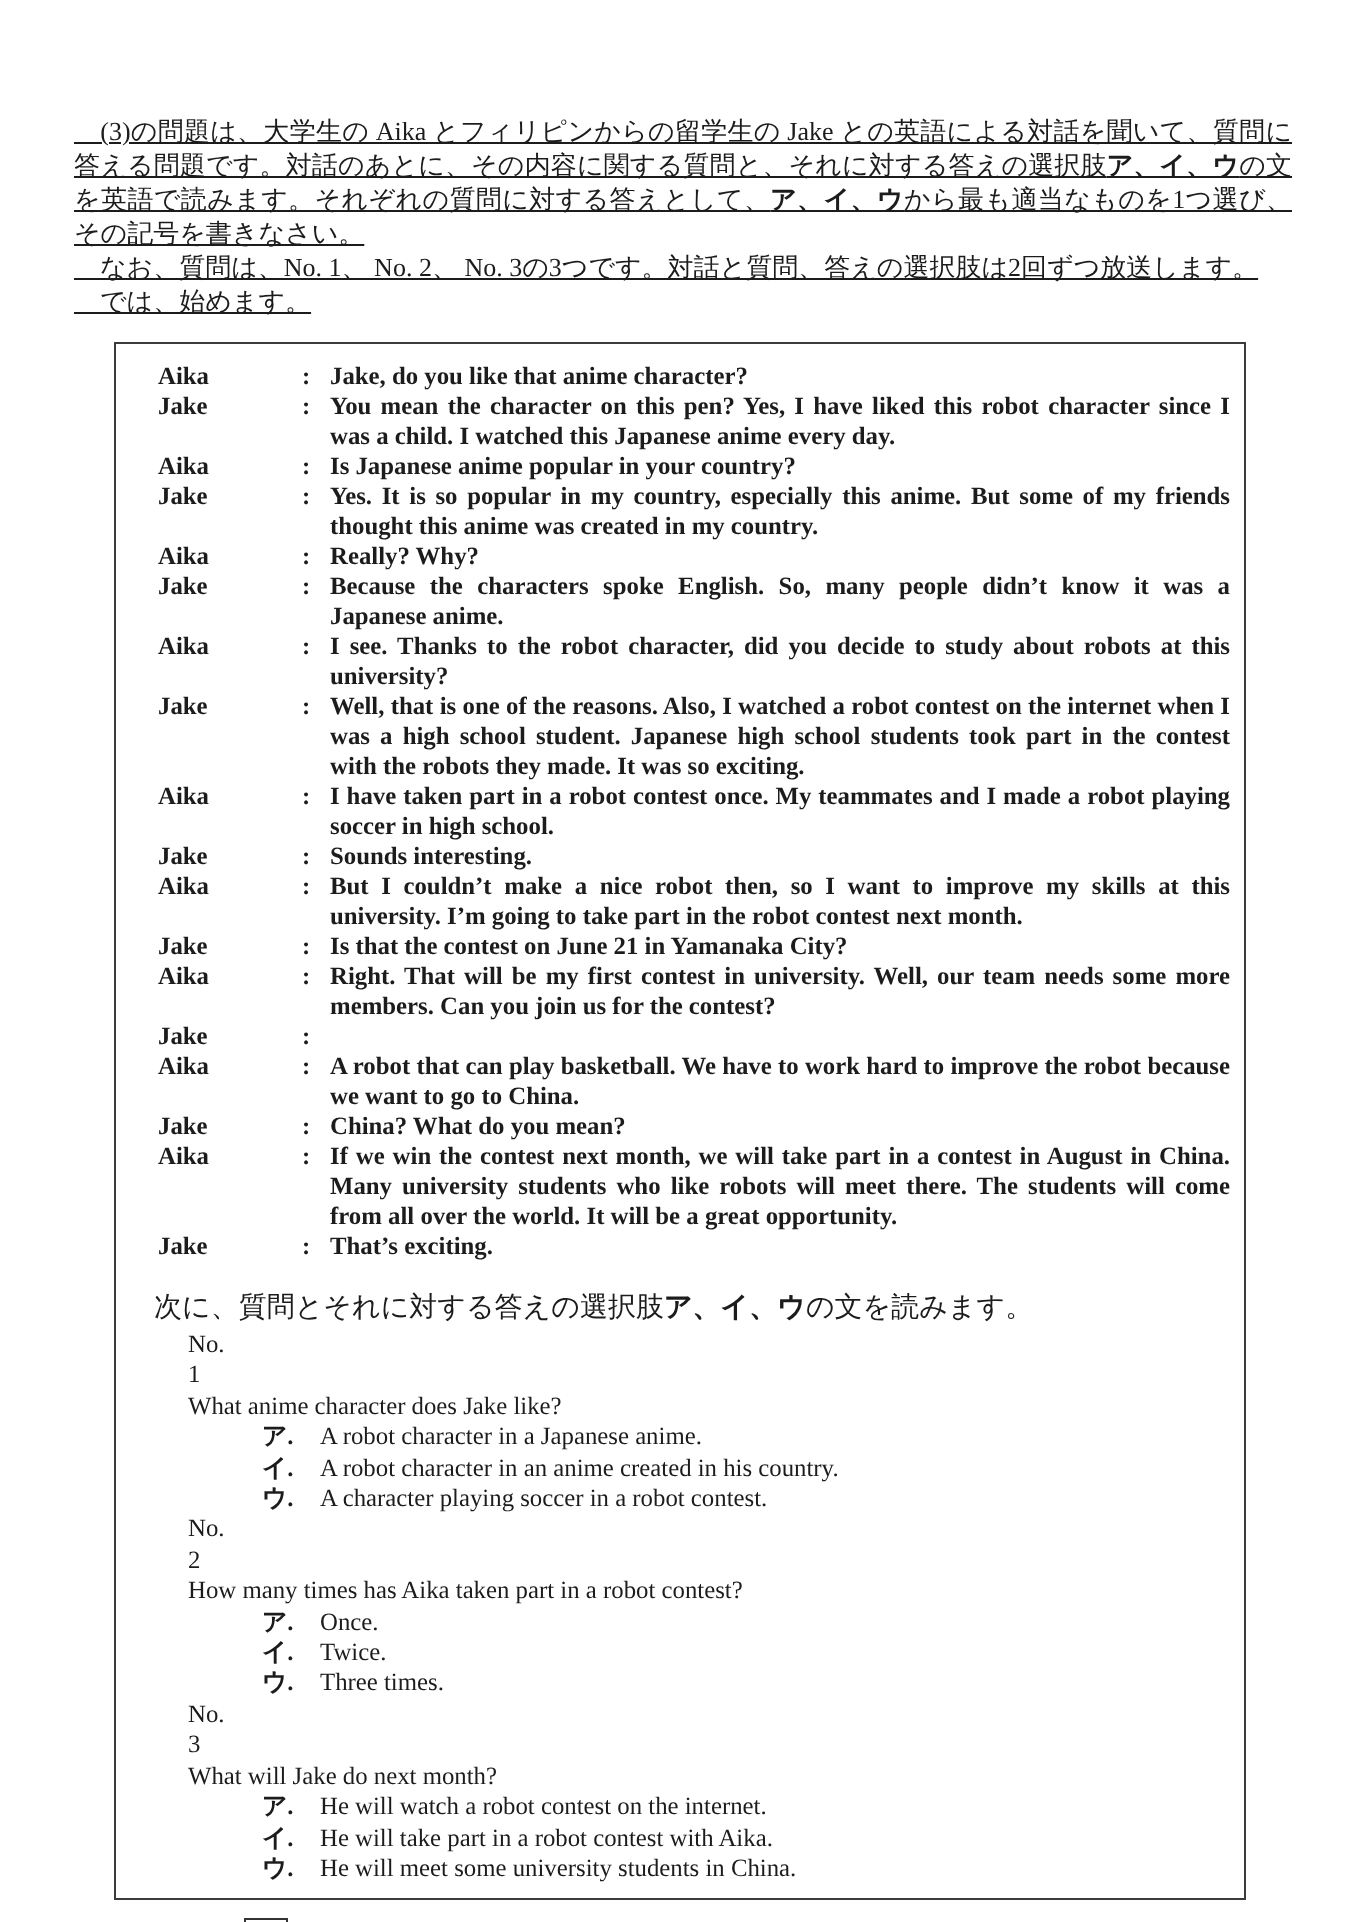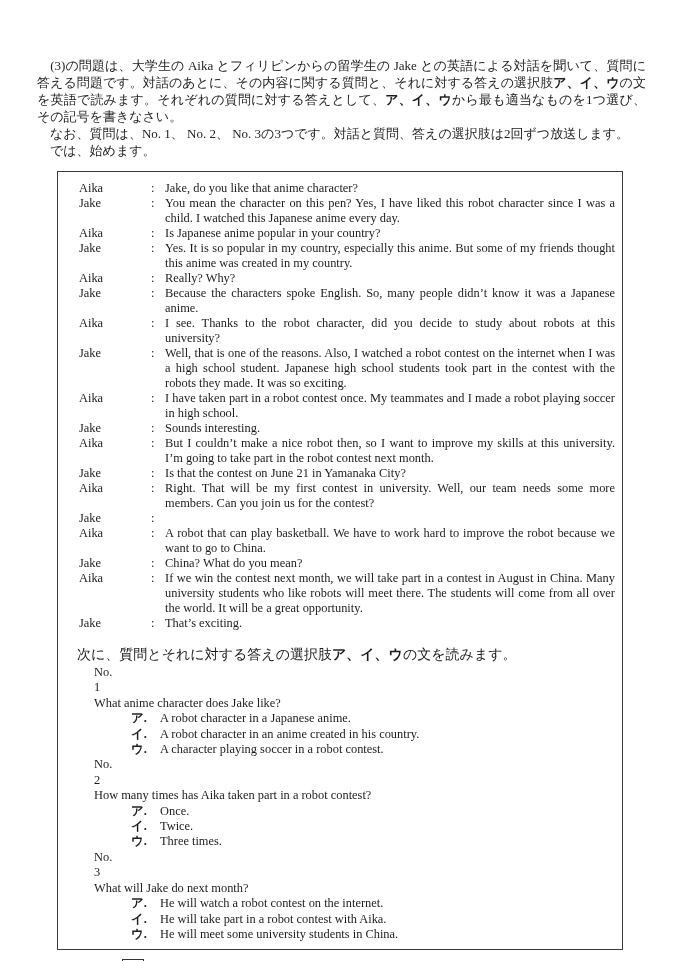--- a/index.html
+++ b/index.html
@@ -18,37 +18,39 @@
   .page {
     position: absolute;
     inset: 0;
   }
   
   .intro {
     margin: 57px 34px 0 37px;
     font-size: 13px;
     line-height: 17px;
     text-align: justify;
+    text-decoration: underline;
   }
   .intro p { margin: 0; }
   .b { font-weight: bold; }
   
   .box {
     box-sizing: border-box;
     margin: 12px 0 0 57px;
     width: 566px;
     border: 1px solid #3c3c3c;
     padding: 9px 7px 7px 19px;
     font-size: 12.4px;
     line-height: 15px;
   }
   .drow {
     display: grid;
     grid-template-columns: 72px 14px 1fr;
     margin-left: 2px;
+    font-weight: bold;
   }
   .spk { white-space: nowrap; }
   .col { text-align: left; }
   .txt { text-align: justify; }
   
   .qsection { margin-top: 15px; }
   .q-intro {
     font-size: 14px;
     line-height: 17px;
     margin-bottom: 2px;

